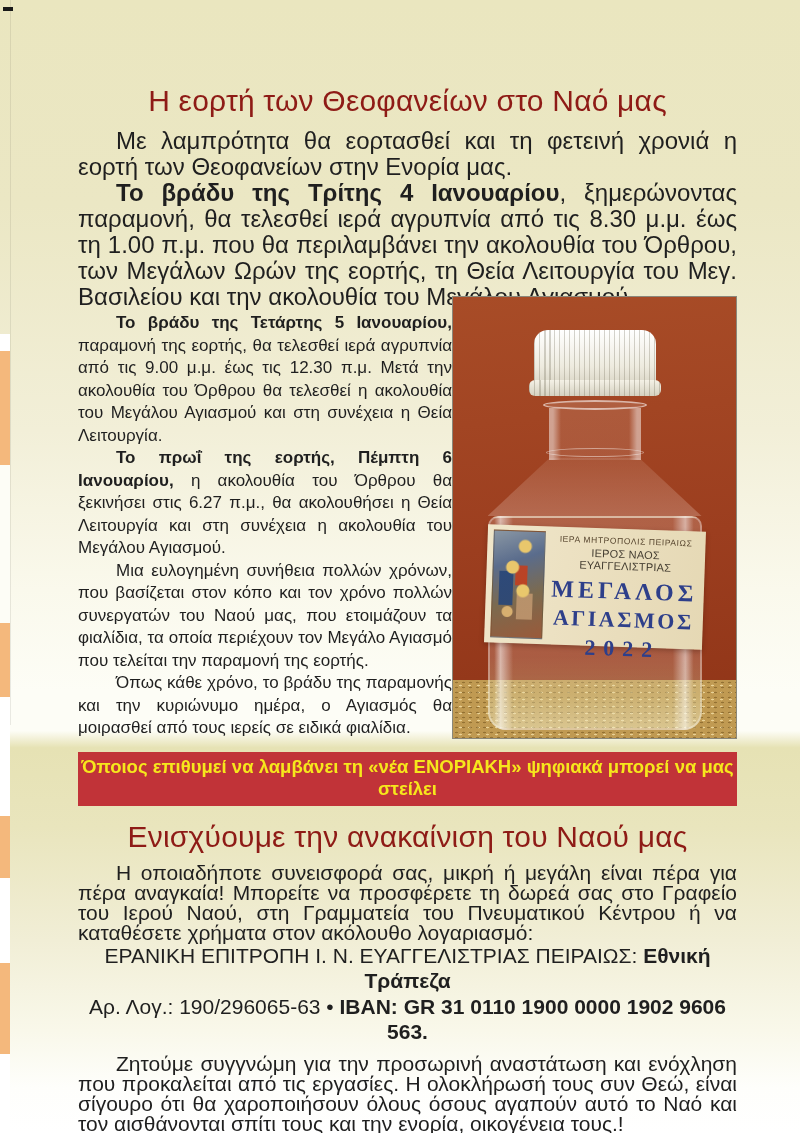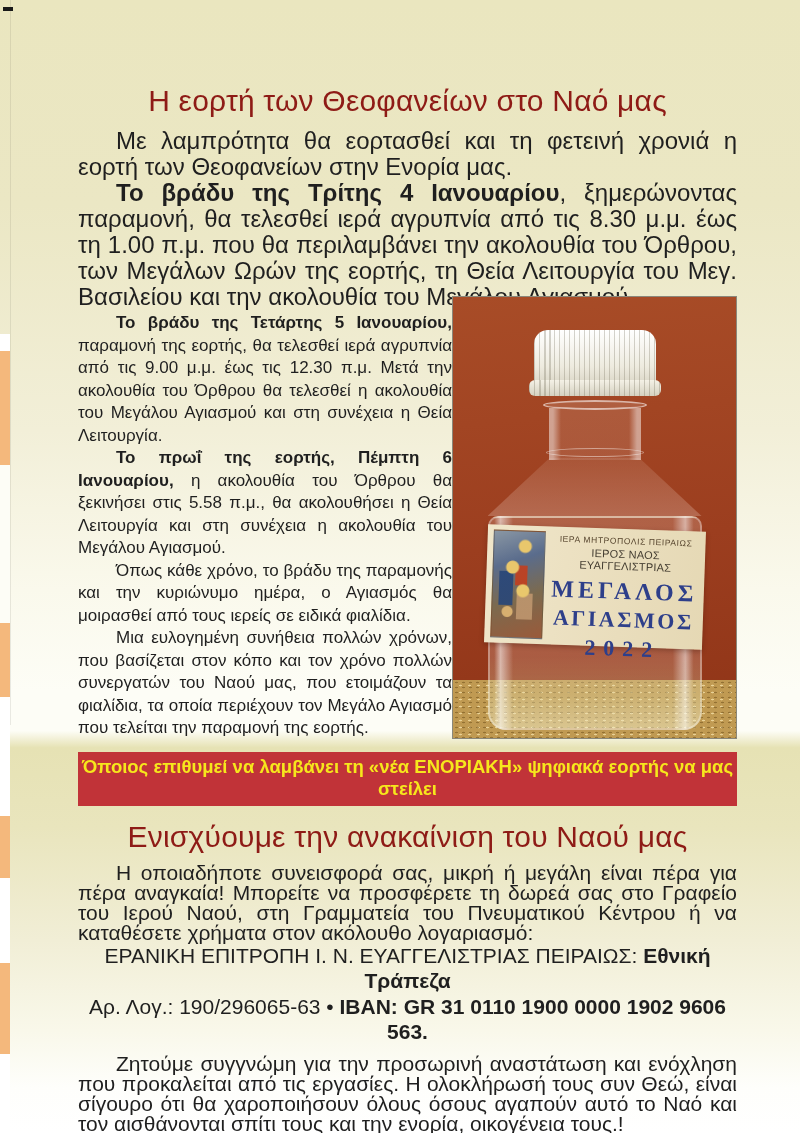--- a/index.html
+++ b/index.html
@@ -106,23 +106,23 @@
     <h1 class="title">Η εορτή των Θεοφανείων στο Ναό μας</h1>
 
     <div class="intro">
         <p class="para"><span>Με λαμπρότητα θα εορτασθεί και τη φετεινή χρονιά η εορτή των Θεοφανείων στην Ενορία μας.</span></p>
         <p class="para"><b>Το βράδυ της Τρίτης 4 Ιανουαρίου</b><span>, ξημερώνοντας παραμονή, θα τελεσθεί ιερά αγρυπνία από τις 8.30 μ.μ. έως τη 1.00 π.μ. που θα περιλαμβάνει την ακολουθία του Όρθρου, των Μεγάλων Ωρών της εορτής, τη Θεία Λειτουργία του Μεγ. Βασιλείου και την ακολουθία του Μεγάλου Αγιασμού.</span></p>
       </div>
 
     <div class="row">
       <div class="col-left">
           <p class="para"><b>Το βράδυ της Τετάρτης 5 Ιανουαρίου,</b><span> παραμονή της εορτής, θα τελεσθεί ιερά αγρυπνία από τις 9.00 μ.μ. έως τις 12.30 π.μ. Μετά την ακολουθία του Όρθρου θα τελεσθεί η ακολουθία του Μεγάλου Αγιασμού και στη συνέχεια η Θεία Λειτουργία.</span></p>
-          <p class="para"><b>Το πρωΐ της εορτής, Πέμπτη 6 Ιανουαρίου,</b><span> η ακολουθία του Όρθρου θα ξεκινήσει στις 5.58 π.μ., θα ακολουθήσει η Θεία Λειτουργία και στη συνέχεια η ακολουθία του Μεγάλου Αγιασμού.</span></p>
+          <p class="para"><b>Το πρωΐ της εορτής, Πέμπτη 6 Ιανουαρίου,</b><span> η ακολουθία του Όρθρου θα ξεκινήσει στις 6.27 π.μ., θα ακολουθήσει η Θεία Λειτουργία και στη συνέχεια η ακολουθία του Μεγάλου Αγιασμού.</span></p>
+          <p class="para"><span>Μια ευλογημένη συνήθεια πολλών χρόνων, που βασίζεται στον κόπο και τον χρόνο πολλών συνεργατών του Ναού μας, που ετοιμάζουν τα φιαλίδια, τα οποία περιέχουν τον Μεγάλο Αγιασμό που τελείται την παραμονή της εορτής.</span></p>
           <p class="para"><span>Όπως κάθε χρόνο, το βράδυ της παραμονής και την κυριώνυμο ημέρα, ο Αγιασμός θα μοιρασθεί από τους ιερείς σε ειδικά φιαλίδια.</span></p>
-          <p class="para"><span>Μια ευλογημένη συνήθεια πολλών χρόνων, που βασίζεται στον κόπο και τον χρόνο πολλών συνεργατών του Ναού μας, που ετοιμάζουν τα φιαλίδια, τα οποία περιέχουν τον Μεγάλο Αγιασμό που τελείται την παραμονή της εορτής.</span></p>
         </div>
 
       <div class="photo-wrap">
         <div class="photo">
           <div class="cork"></div>
           <div class="bottle">
             <div class="cap"></div>
             <div class="cap-brim"></div>
             <div class="neck-flange"></div>
             <div class="neck"></div>
@@ -138,21 +138,21 @@
                 <div class="lab-big lab-a">ΑΓΙΑΣΜΟΣ</div>
                 <div class="lab-big lab-y">2022</div>
               </div>
             </div>
           </div>
         </div>
       </div>
     </div>
 
     <div class="banner">
-      <div>Όποιος επιθυμεί να λαμβάνει τη «νέα ΕΝΟΡΙΑΚΗ» ψηφιακά εορτής να μας στείλει</div>
+      <div>Όποιος επιθυμεί να λαμβάνει τη «νέα ΕΝΟΡΙΑΚΗ» ψηφιακά μπορεί να μας στείλει</div>
     </div>
 
     <h1 class="title title2">Ενισχύουμε την ανακαίνιση του Ναού μας</h1>
 
     <div class="sec2-para">
         <p class="para"><span>Η οποιαδήποτε συνεισφορά σας, μικρή ή μεγάλη είναι πέρα για πέρα αναγκαία! Μπορείτε να προσφέρετε τη δωρεά σας στο Γραφείο του Ιερού Ναού, στη Γραμματεία του Πνευματικού Κέντρου ή να καταθέσετε χρήματα στον ακόλουθο λογαριασμό:</span></p>
       </div>
 
     <div class="center-line"><span>ΕΡΑΝΙΚΗ ΕΠΙΤΡΟΠΗ Ι. Ν. ΕΥΑΓΓΕΛΙΣΤΡΙΑΣ ΠΕΙΡΑΙΩΣ: </span><b>Εθνική Τράπεζα</b></div>
 

